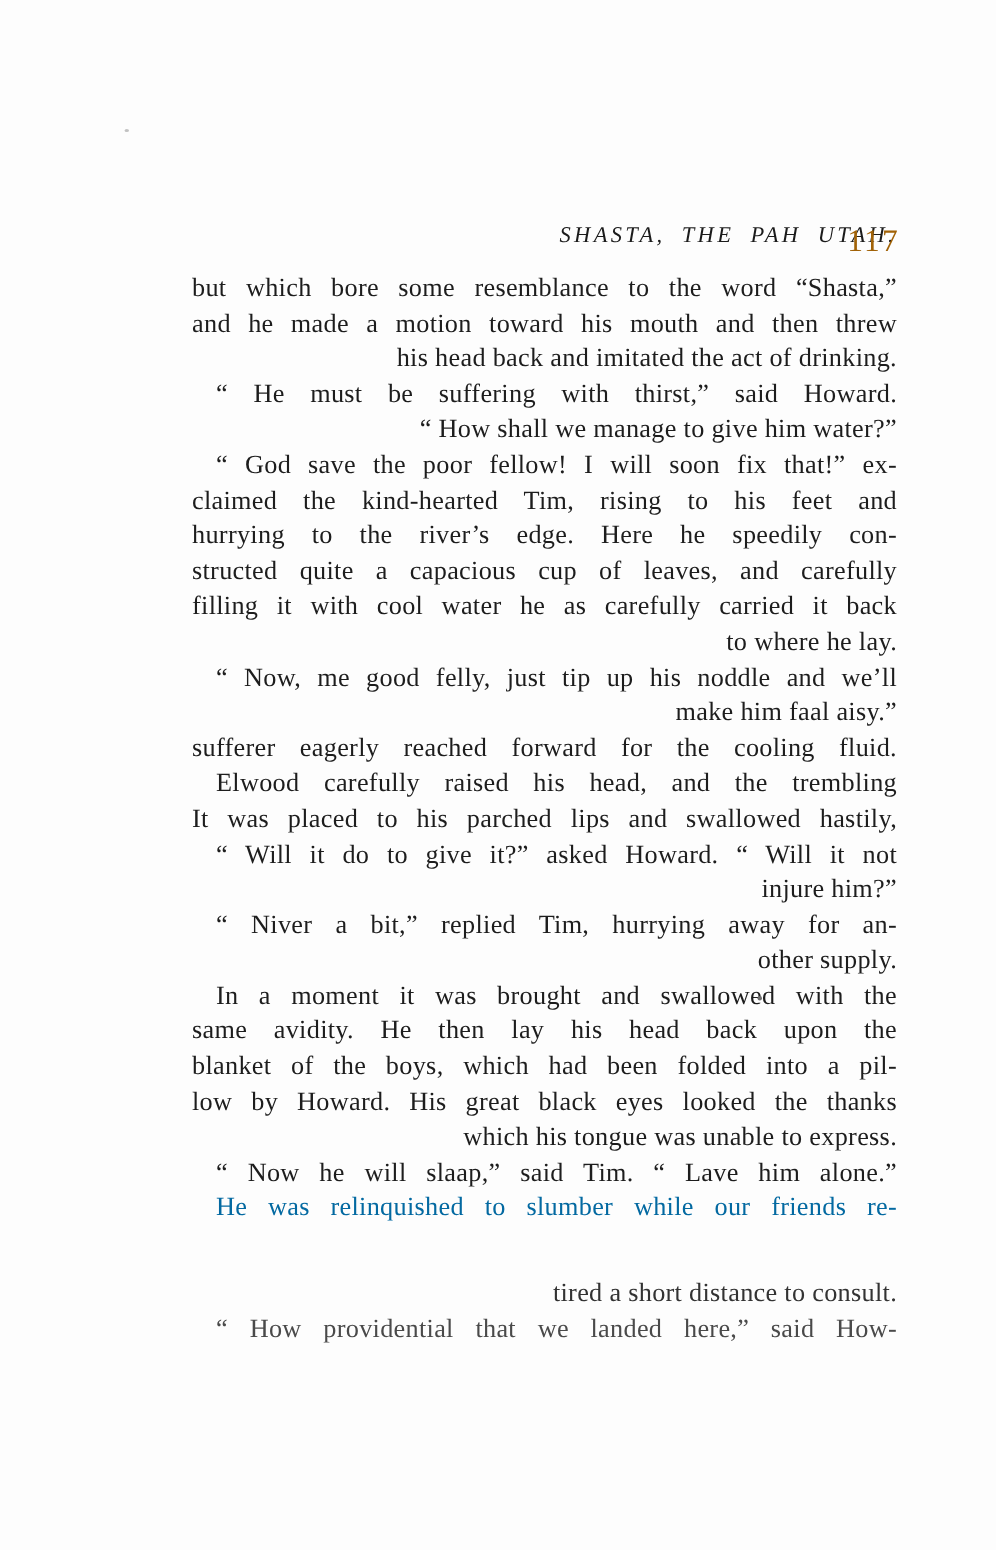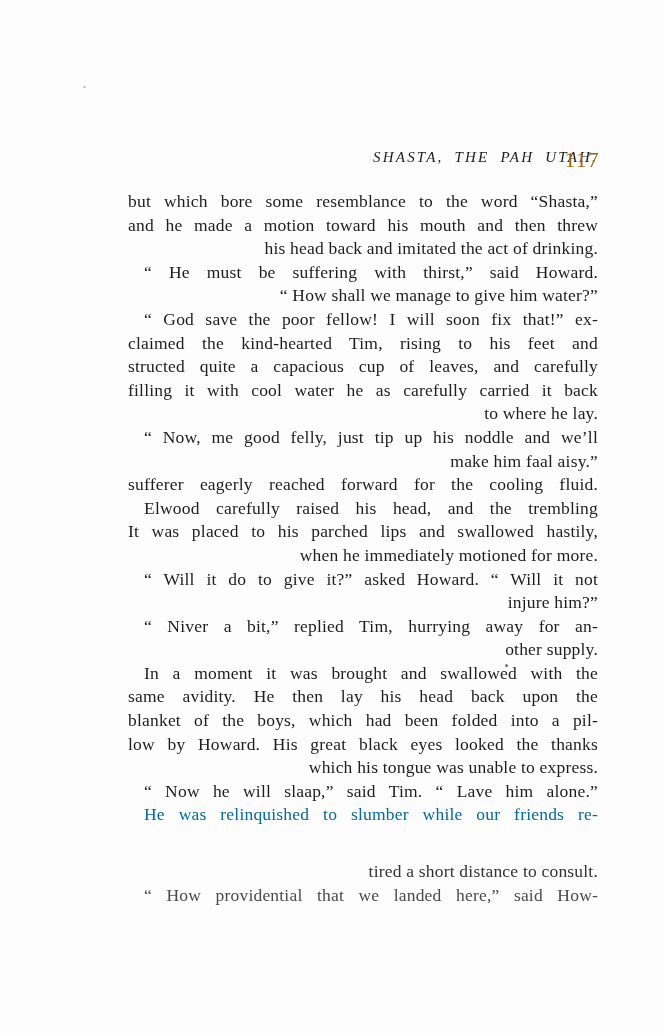--- a/index.html
+++ b/index.html
@@ -42,21 +42,21 @@
     position: absolute;
     right: -2px;
     top: -1px;
     font-size: 21px;
     letter-spacing: 1.5px;
     color: #a16207;
   }
   .body-text {
     position: absolute;
     left: 128px;
-    top: 190px;
+    top: 180px;
     width: 470px;
     font-size: 17.5px;
     line-height: 23.6px;
     letter-spacing: 0.2px;
     color: #1d1d1d;
   }
   .line {
     height: 23.6px;
     text-align: right;
     overflow: visible;
@@ -90,29 +90,29 @@
   </div>
 
   <div class="body-text">
       <div class="line just">but which bore some resemblance to the word “Shasta,”</div>
       <div class="line just">and he made a motion toward his mouth and then threw</div>
       <div class="line">his head back and imitated the act of drinking.</div>
       <div class="line indent just">“ He must be suffering with thirst,” said Howard.</div>
       <div class="line">“ How shall we manage to give him water?”</div>
       <div class="line indent just">“ God save the poor fellow!  I will soon fix that!” ex-</div>
       <div class="line just">claimed the kind-hearted Tim, rising to his feet and</div>
+      <div class="line just">hurrying to the river’s edge.  Here he speedily con-</div>
       <div class="line just">structed quite a capacious cup of leaves, and carefully</div>
       <div class="line just">filling it with cool water he as carefully carried it back</div>
       <div class="line">to where he lay.</div>
       <div class="line indent just">“ Now, me good felly, just tip up his noddle and we’ll</div>
       <div class="line">make him faal aisy.”</div>
       <div class="line just">sufferer eagerly reached forward for the cooling fluid.</div>
       <div class="line indent just">Elwood carefully raised his head, and the trembling</div>
       <div class="line just">It was placed to his parched lips and swallowed hastily,</div>
-      <div class="line">when he immediately motioned for more.</div>
       <div class="line indent just">“ Will it do to give it?” asked Howard.  “ Will it not</div>
       <div class="line">injure him?”</div>
       <div class="line indent just">“ Niver a bit,” replied Tim, hurrying away for an-</div>
       <div class="line">other supply.</div>
       <div class="line indent just">In a moment it was brought and swallowed with the</div>
       <div class="line just">same avidity.  He then lay his head back upon the</div>
       <div class="line just">blanket of the boys, which had been folded into a pil-</div>
       <div class="line just">low by Howard.  His great black eyes looked the thanks</div>
       <div class="line">which his tongue was unable to express.</div>
       <div class="line indent just">“ Now he will slaap,” said Tim.  “ Lave him alone.”</div>

